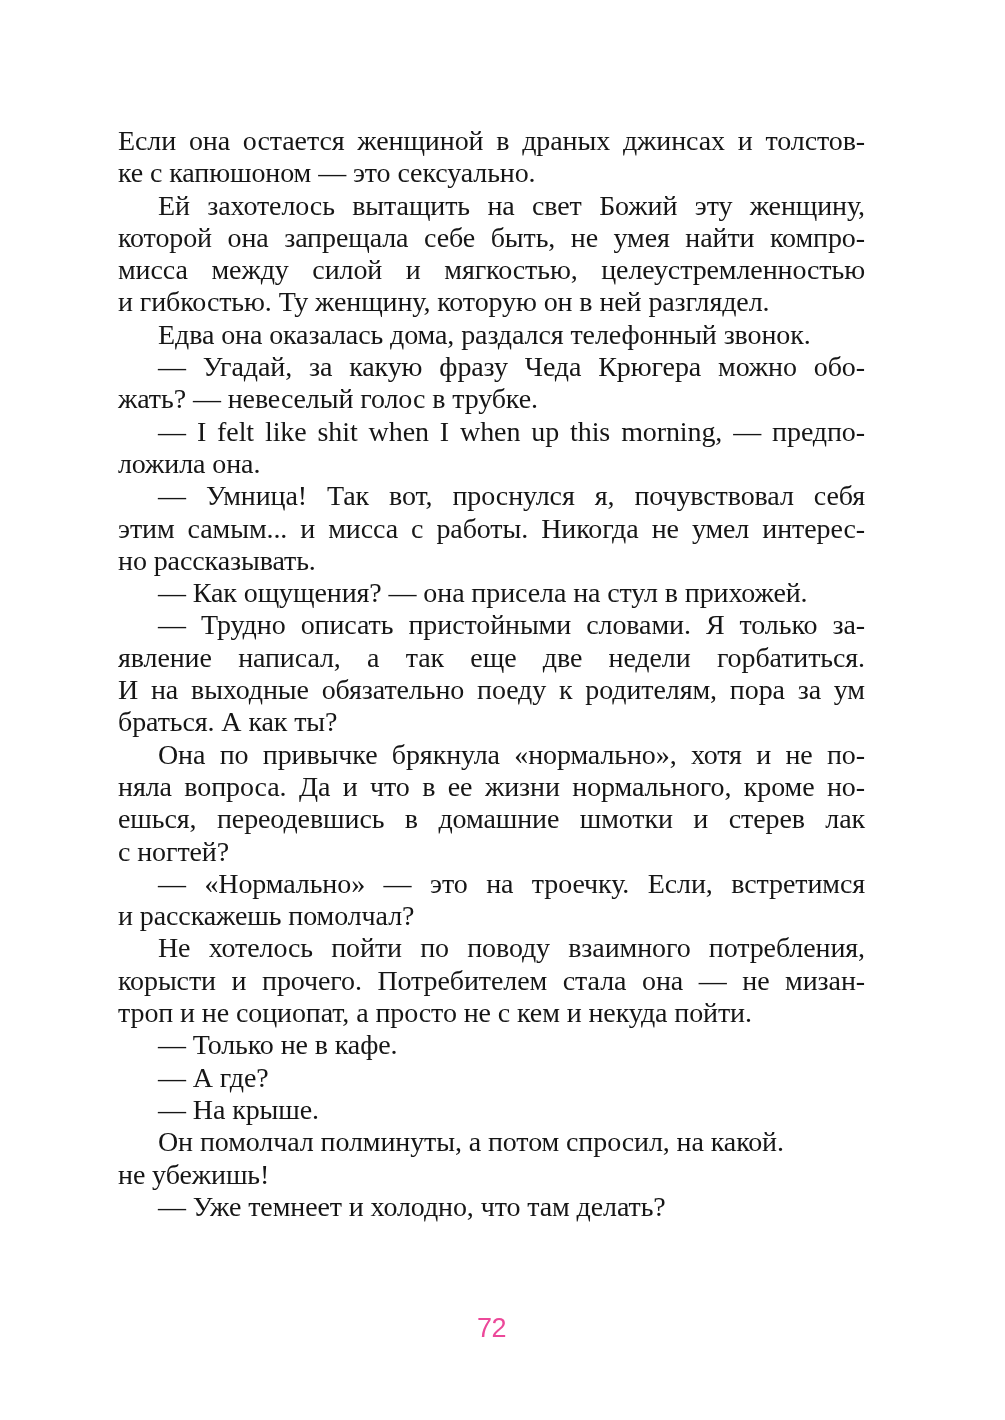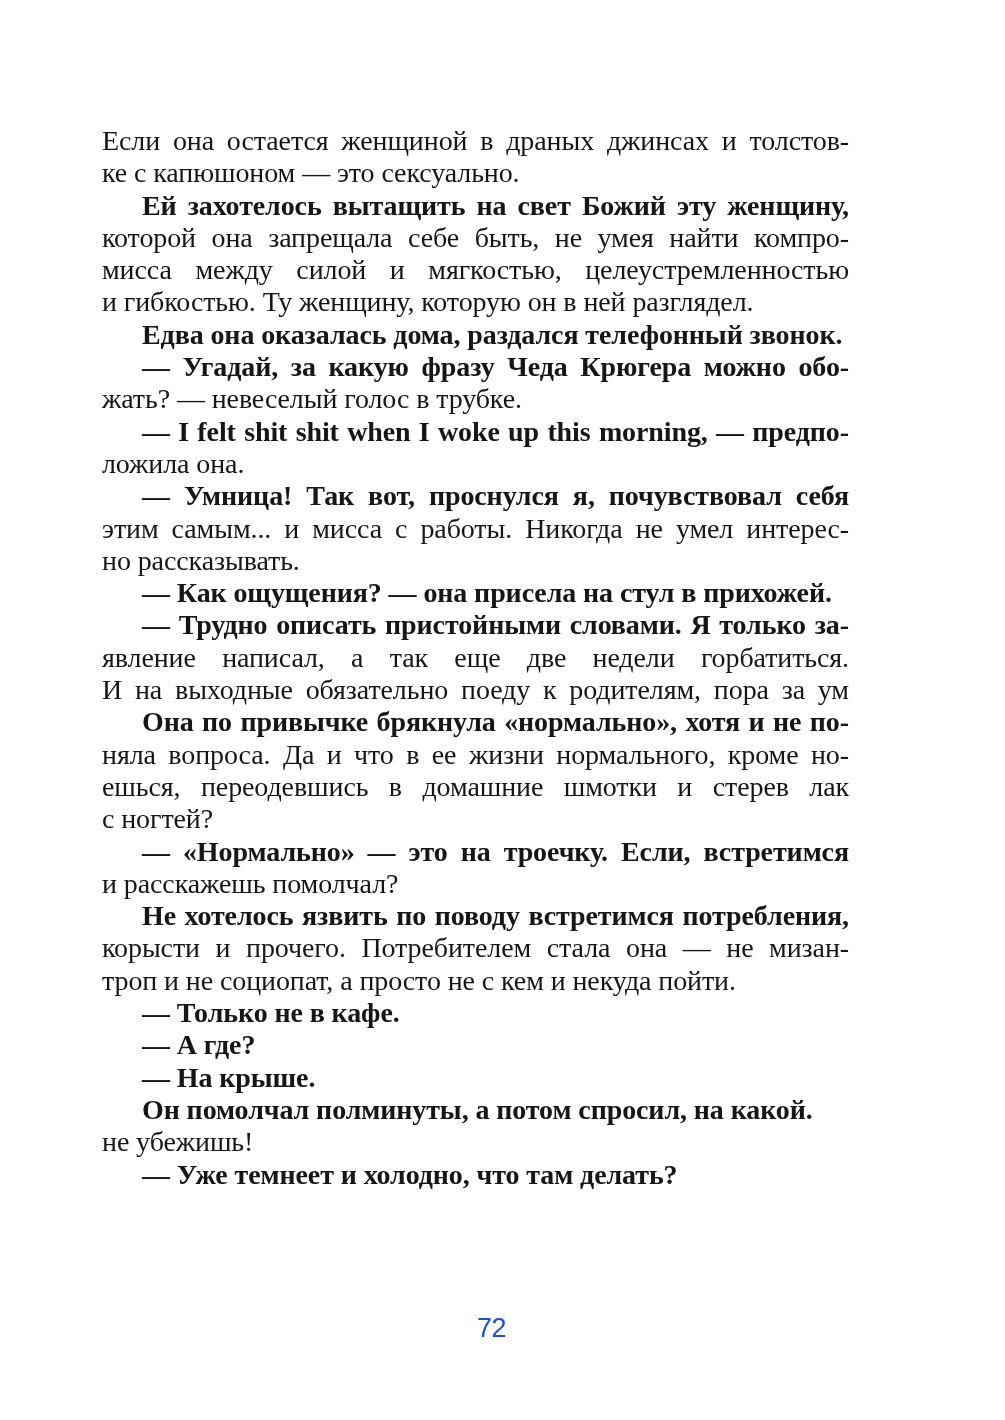--- a/index.html
+++ b/index.html
@@ -15,82 +15,82 @@
     overflow: hidden;
     font-family: "Liberation Serif", "DejaVu Serif", serif;
   }
   .page {
     position: absolute;
     inset: 0;
     background: #ffffff;
   }
   .text-block {
     position: absolute;
-    left: 102px;
+    left: 118px;
     top: 125px;
     width: 747px;
     font-size: 28px;
     line-height: 32.3px;
     color: #161616;
     letter-spacing: -0.1px;
   }
   .line {
     text-align: justify;
     text-align-last: justify;
   }
   .line.last {
     text-align-last: left;
   }
   .line.indent {
     text-indent: 40px;
-    font-weight: bold;
   }
   .page-number {
     position: absolute;
     left: 118px;
     top: 1313px;
     width: 747px;
     text-align: center;
     font-family: "Liberation Sans", "DejaVu Sans", sans-serif;
     font-size: 27px;
     line-height: 30px;
     letter-spacing: -0.5px;
-    color: #1d4ed8;
+    color: #ec4899;
   }
 </style>
 </head>
 <body>
 
 <div class="page">
   <div class="text-block">
       <div class="line">Если она остается женщиной в драных джинсах и толстов-</div>
       <div class="line last">ке с капюшоном — это сексуально.</div>
       <div class="line indent">Ей захотелось вытащить на свет Божий эту женщину,</div>
       <div class="line">которой она запрещала себе быть, не умея найти компро-</div>
       <div class="line">мисса между силой и мягкостью, целеустремленностью</div>
       <div class="line last">и гибкостью. Ту женщину, которую он в ней разглядел.</div>
       <div class="line indent last">Едва она оказалась дома, раздался телефонный звонок.</div>
       <div class="line indent">— Угадай, за какую фразу Чеда Крюгера можно обо-</div>
       <div class="line last">жать? — невеселый голос в трубке.</div>
-      <div class="line indent">— I felt shit shit when I woke up this morning, — предпо-</div>
+      <div class="line indent">— I felt like shit when I when up this morning, — предпо-</div>
       <div class="line last">ложила она.</div>
       <div class="line indent">— Умница! Так вот, проснулся я, почувствовал себя</div>
       <div class="line">этим самым... и мисса с работы. Никогда не умел интерес-</div>
       <div class="line last">но рассказывать.</div>
       <div class="line indent last">— Как ощущения? — она присела на стул в прихожей.</div>
       <div class="line indent">— Трудно описать пристойными словами. Я только за-</div>
       <div class="line">явление написал, а так еще две недели горбатиться.</div>
       <div class="line">И на выходные обязательно поеду к родителям, пора за ум</div>
+      <div class="line last">браться. А как ты?</div>
       <div class="line indent">Она по привычке брякнула «нормально», хотя и не по-</div>
       <div class="line">няла вопроса. Да и что в ее жизни нормального, кроме но-</div>
       <div class="line">ешься, переодевшись в домашние шмотки и стерев лак</div>
       <div class="line last">с ногтей?</div>
       <div class="line indent">— «Нормально» — это на троечку. Если, встретимся</div>
       <div class="line last">и расскажешь помолчал?</div>
-      <div class="line indent">Не хотелось язвить по поводу встретимся потребления,</div>
+      <div class="line indent">Не хотелось пойти по поводу взаимного потребления,</div>
       <div class="line">корысти и прочего. Потребителем стала она — не мизан-</div>
       <div class="line last">троп и не социопат, а просто не с кем и некуда пойти.</div>
       <div class="line indent last">— Только не в кафе.</div>
       <div class="line indent last">— А где?</div>
       <div class="line indent last">— На крыше.</div>
       <div class="line indent last">Он помолчал полминуты, а потом спросил, на какой.</div>
       <div class="line last">не убежишь!</div>
       <div class="line indent last">— Уже темнеет и холодно, что там делать?</div>
     </div>
   <div class="page-number">72</div>

